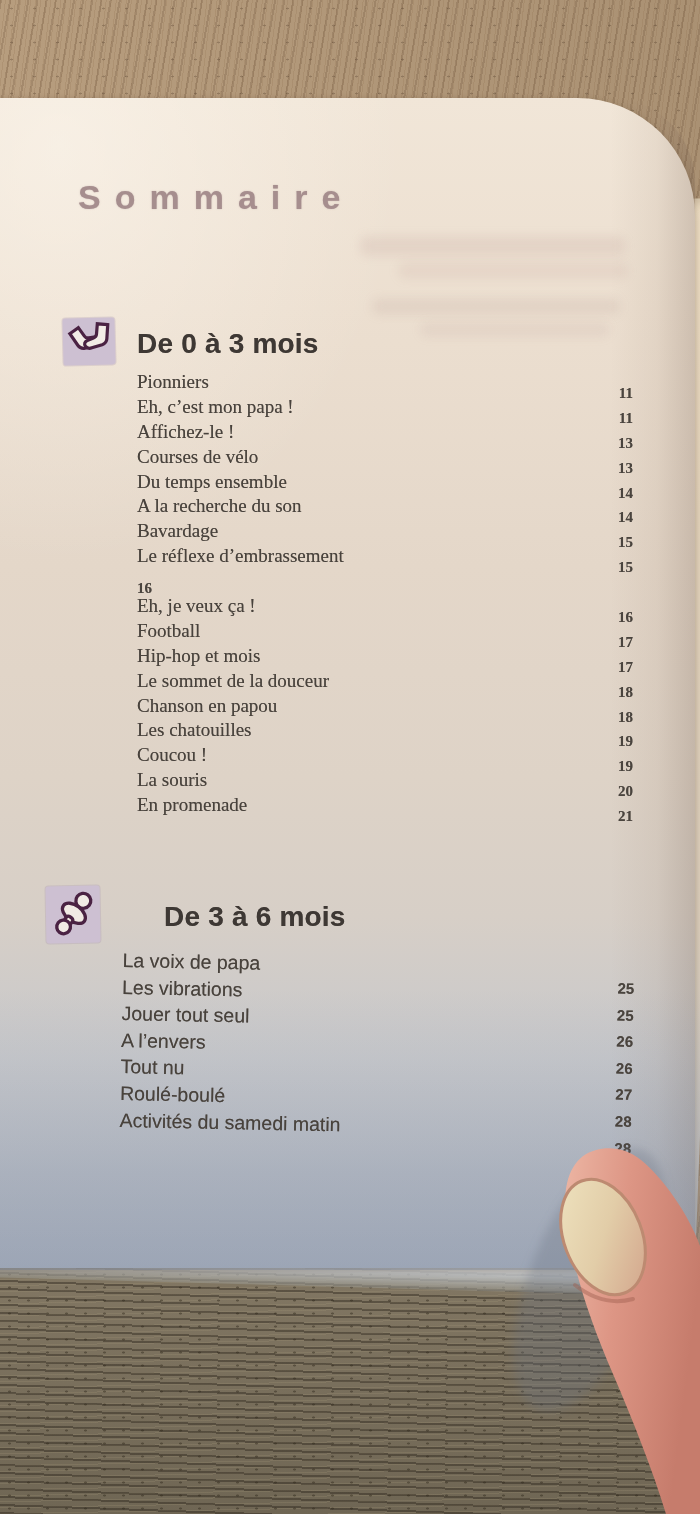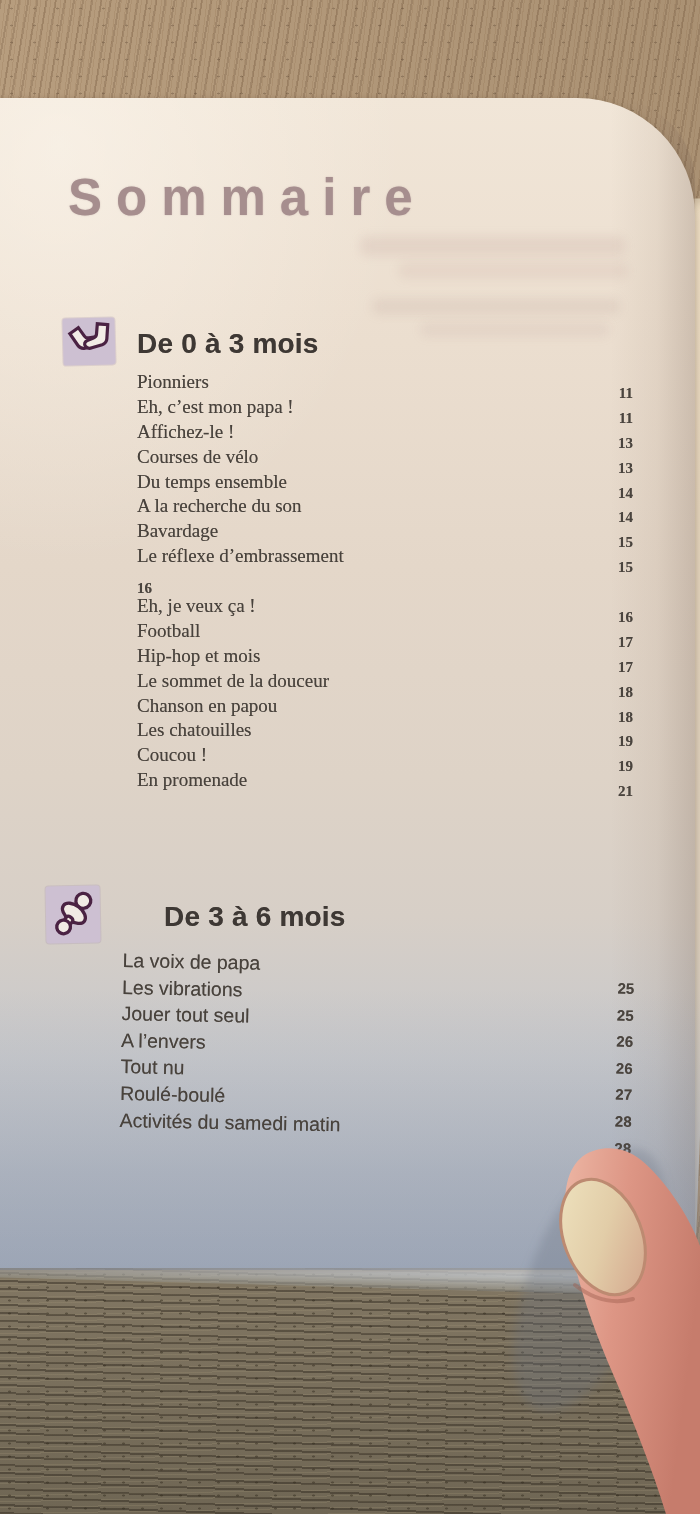--- a/index.html
+++ b/index.html
@@ -59,22 +59,22 @@
     background:radial-gradient(ellipse at 20% 10%, rgba(255,250,242,.5), rgba(255,250,242,0) 70%);
   }
   
   .ghost{position:absolute;z-index:4;border-radius:8px;filter:blur(5px);}
   .g1{left:360px;top:236px;width:265px;height:20px;background:rgba(182,146,140,.17);}
   .g2{left:398px;top:262px;width:230px;height:17px;background:rgba(182,146,140,.13);}
   .g3{left:372px;top:298px;width:248px;height:17px;background:rgba(170,140,135,.14);}
   .g4{left:420px;top:322px;width:190px;height:15px;background:rgba(170,140,135,.11);}
   
   .page-title{
-    position:absolute;left:64px;top:164px;z-index:5;margin:4px;
-    font-size:51px;font-weight:700;letter-spacing:14px;color:#a68e8e;
+    position:absolute;left:64px;top:164px;z-index:5;margin:14px;
+    font-size:34px;font-weight:700;letter-spacing:14px;color:#a68e8e;
     text-shadow:0 0 1.5px rgba(166,142,142,.55);
   }
   
   .section .icon-box{
     position:absolute;z-index:5;background:#cdc0d2;border-radius:3px;
     box-shadow:0 0 0 1px rgba(160,140,170,.25);
   }
   .section .icon-box svg{display:block;width:100%;height:100%;}
   .section h2{
     position:absolute;z-index:5;margin:0;font-size:28px;font-weight:700;color:#3e3834;
@@ -193,20 +193,24 @@
             <span class="t">Chanson en papou</span>
             <span class="n">18</span>
           </div>
           <div class="row">
             <span class="t">Les chatouilles</span>
             <span class="n">19</span>
           </div>
           <div class="row">
             <span class="t">Coucou !</span>
             <span class="n">19</span>
+          </div>
+          <div class="row">
+            <span class="t">La souris</span>
+            <span class="n">20</span>
           </div>
           <div class="row">
             <span class="t">En promenade</span>
             <span class="n">21</span>
           </div>
         </div>
   </div>
 
   <div class="section section-1">
     <div class="icon-box">

